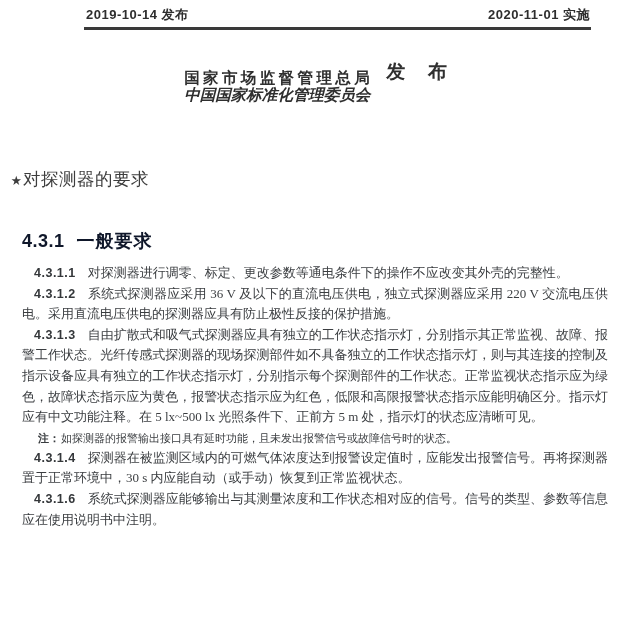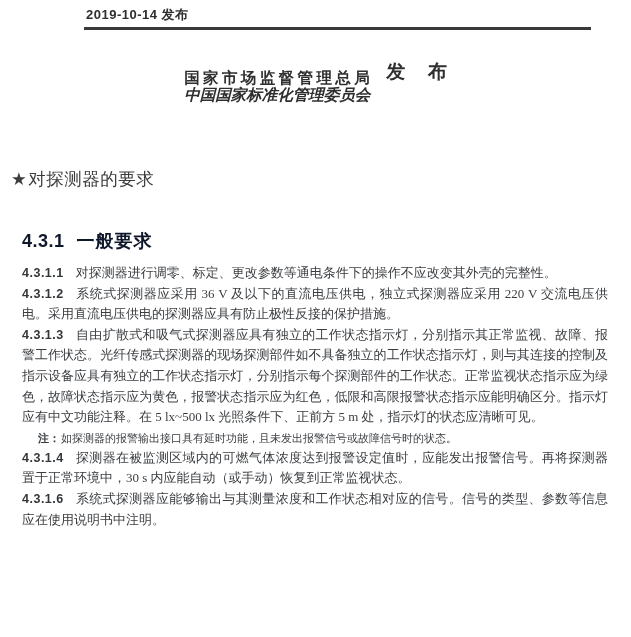--- a/index.html
+++ b/index.html
@@ -35,21 +35,21 @@
   }
   .issuer-names { font-weight: bold; font-size: 15.5px; line-height: 17px; margin-top: 28px; }
   .issuer-line1 { letter-spacing: 3.4px; margin-right: -3.4px; }
   .issuer-line2 { letter-spacing: 0; font-style: italic; }
   .issue-label  { font-weight: bold; font-size: 19px; letter-spacing: 9px; margin-right: -9px; white-space: nowrap; }
 
   
   .star-heading {
     position: absolute;
     top: 167px; left: 11px;
-    font-family: Liberation Sans, sans-serif;
+    font-family: Liberation Mono, monospace;
     font-size: 17.5px; color: #3d3d3d;
     letter-spacing: 0.5px;
     white-space: nowrap;
   }
   .star-glyph { margin-right: 1px; }
 
   
   .body-block {
     position: absolute;
     top: 229px; left: 22px; width: 586px;
@@ -68,38 +68,40 @@
     text-align: justify;
     color: #3a3d40;
   }
   .clause .num {
     font-family: "Liberation Sans", "DejaVu Sans", sans-serif;
     font-weight: bold;
     font-size: 12.5px;
     margin-right: 12px;
     letter-spacing: 0.5px;
     color: #34373a;
+    margin-left: 12px;
   }
   .note {
     margin: 0;
     padding-left: 16px;
     font-size: 11px;
     line-height: 20px;
     color: #3a3d40;
     text-align: justify;
   }
   .note .note-label { font-weight: bold; margin-right: 1px; }
 </style>
 </head>
 <body>
 
 <div class="page">
 
   <div class="dates-row">
     <span>2019-10-14 发布</span>
+    <span>2020-11-01 实施</span>
   </div>
 
   <div class="header-rule"></div>
 
   <div class="issuer-block">
     <div class="issuer-names">
       <div class="issuer-line1">国家市场监督管理总局</div>
       <div class="issuer-line2">中国国家标准化管理委员会</div>
     </div>
     <div class="issue-label">发 布</div>

